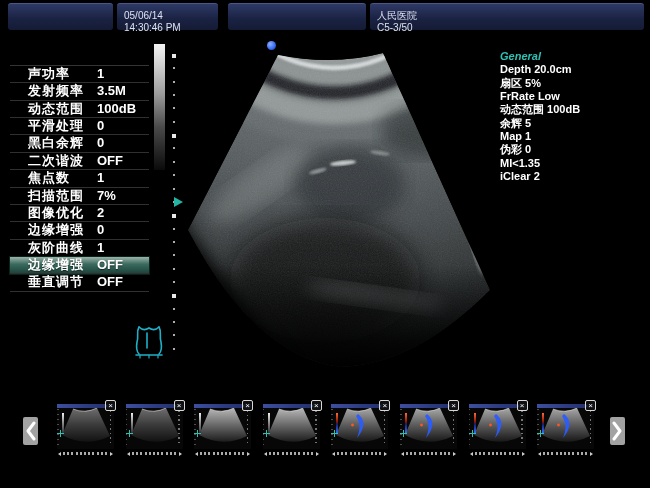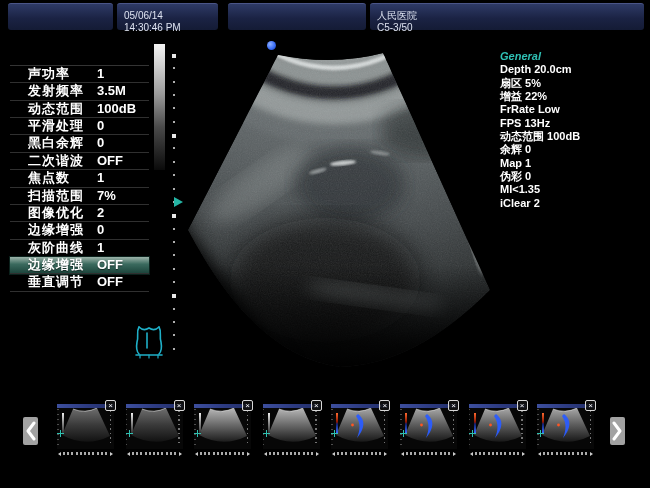--- a/index.html
+++ b/index.html
@@ -270,25 +270,23 @@
       <path d="M8,33 l0,3 M17,33 l0,3 M26,33 l0,3" stroke-width="1.2"></path>
       <path d="M15,11 L15,26"></path>
     </g>
   </svg>
 
   <div class="overlay">
     <div class="otitle" id="overlay-title" style="color: rgb(47, 192, 180); font-style: italic;">General</div>
     <div id="overlay-lines">
         <div class="oline">Depth 20.0cm</div>
         <div class="oline">扇区 5%</div>
-        <div class="oline">增益 22%</div>
         <div class="oline">FrRate Low</div>
-        <div class="oline">FPS 13Hz</div>
         <div class="oline">动态范围 100dB</div>
-        <div class="oline">余辉 0</div>
+        <div class="oline">余辉 5</div>
         <div class="oline">Map 1</div>
         <div class="oline">伪彩 0</div>
         <div class="oline">MI&lt;1.35</div>
         <div class="oline">iClear 2</div>
       </div>
   </div>
 
   <div class="navbtn" style="left:23px;">
     <svg width="11" height="20" viewBox="0 0 11 20">
       <polyline points="9,2 3,10 9,18" fill="none" stroke="#fff" stroke-width="3" stroke-linecap="round" stroke-linejoin="round"></polyline>

